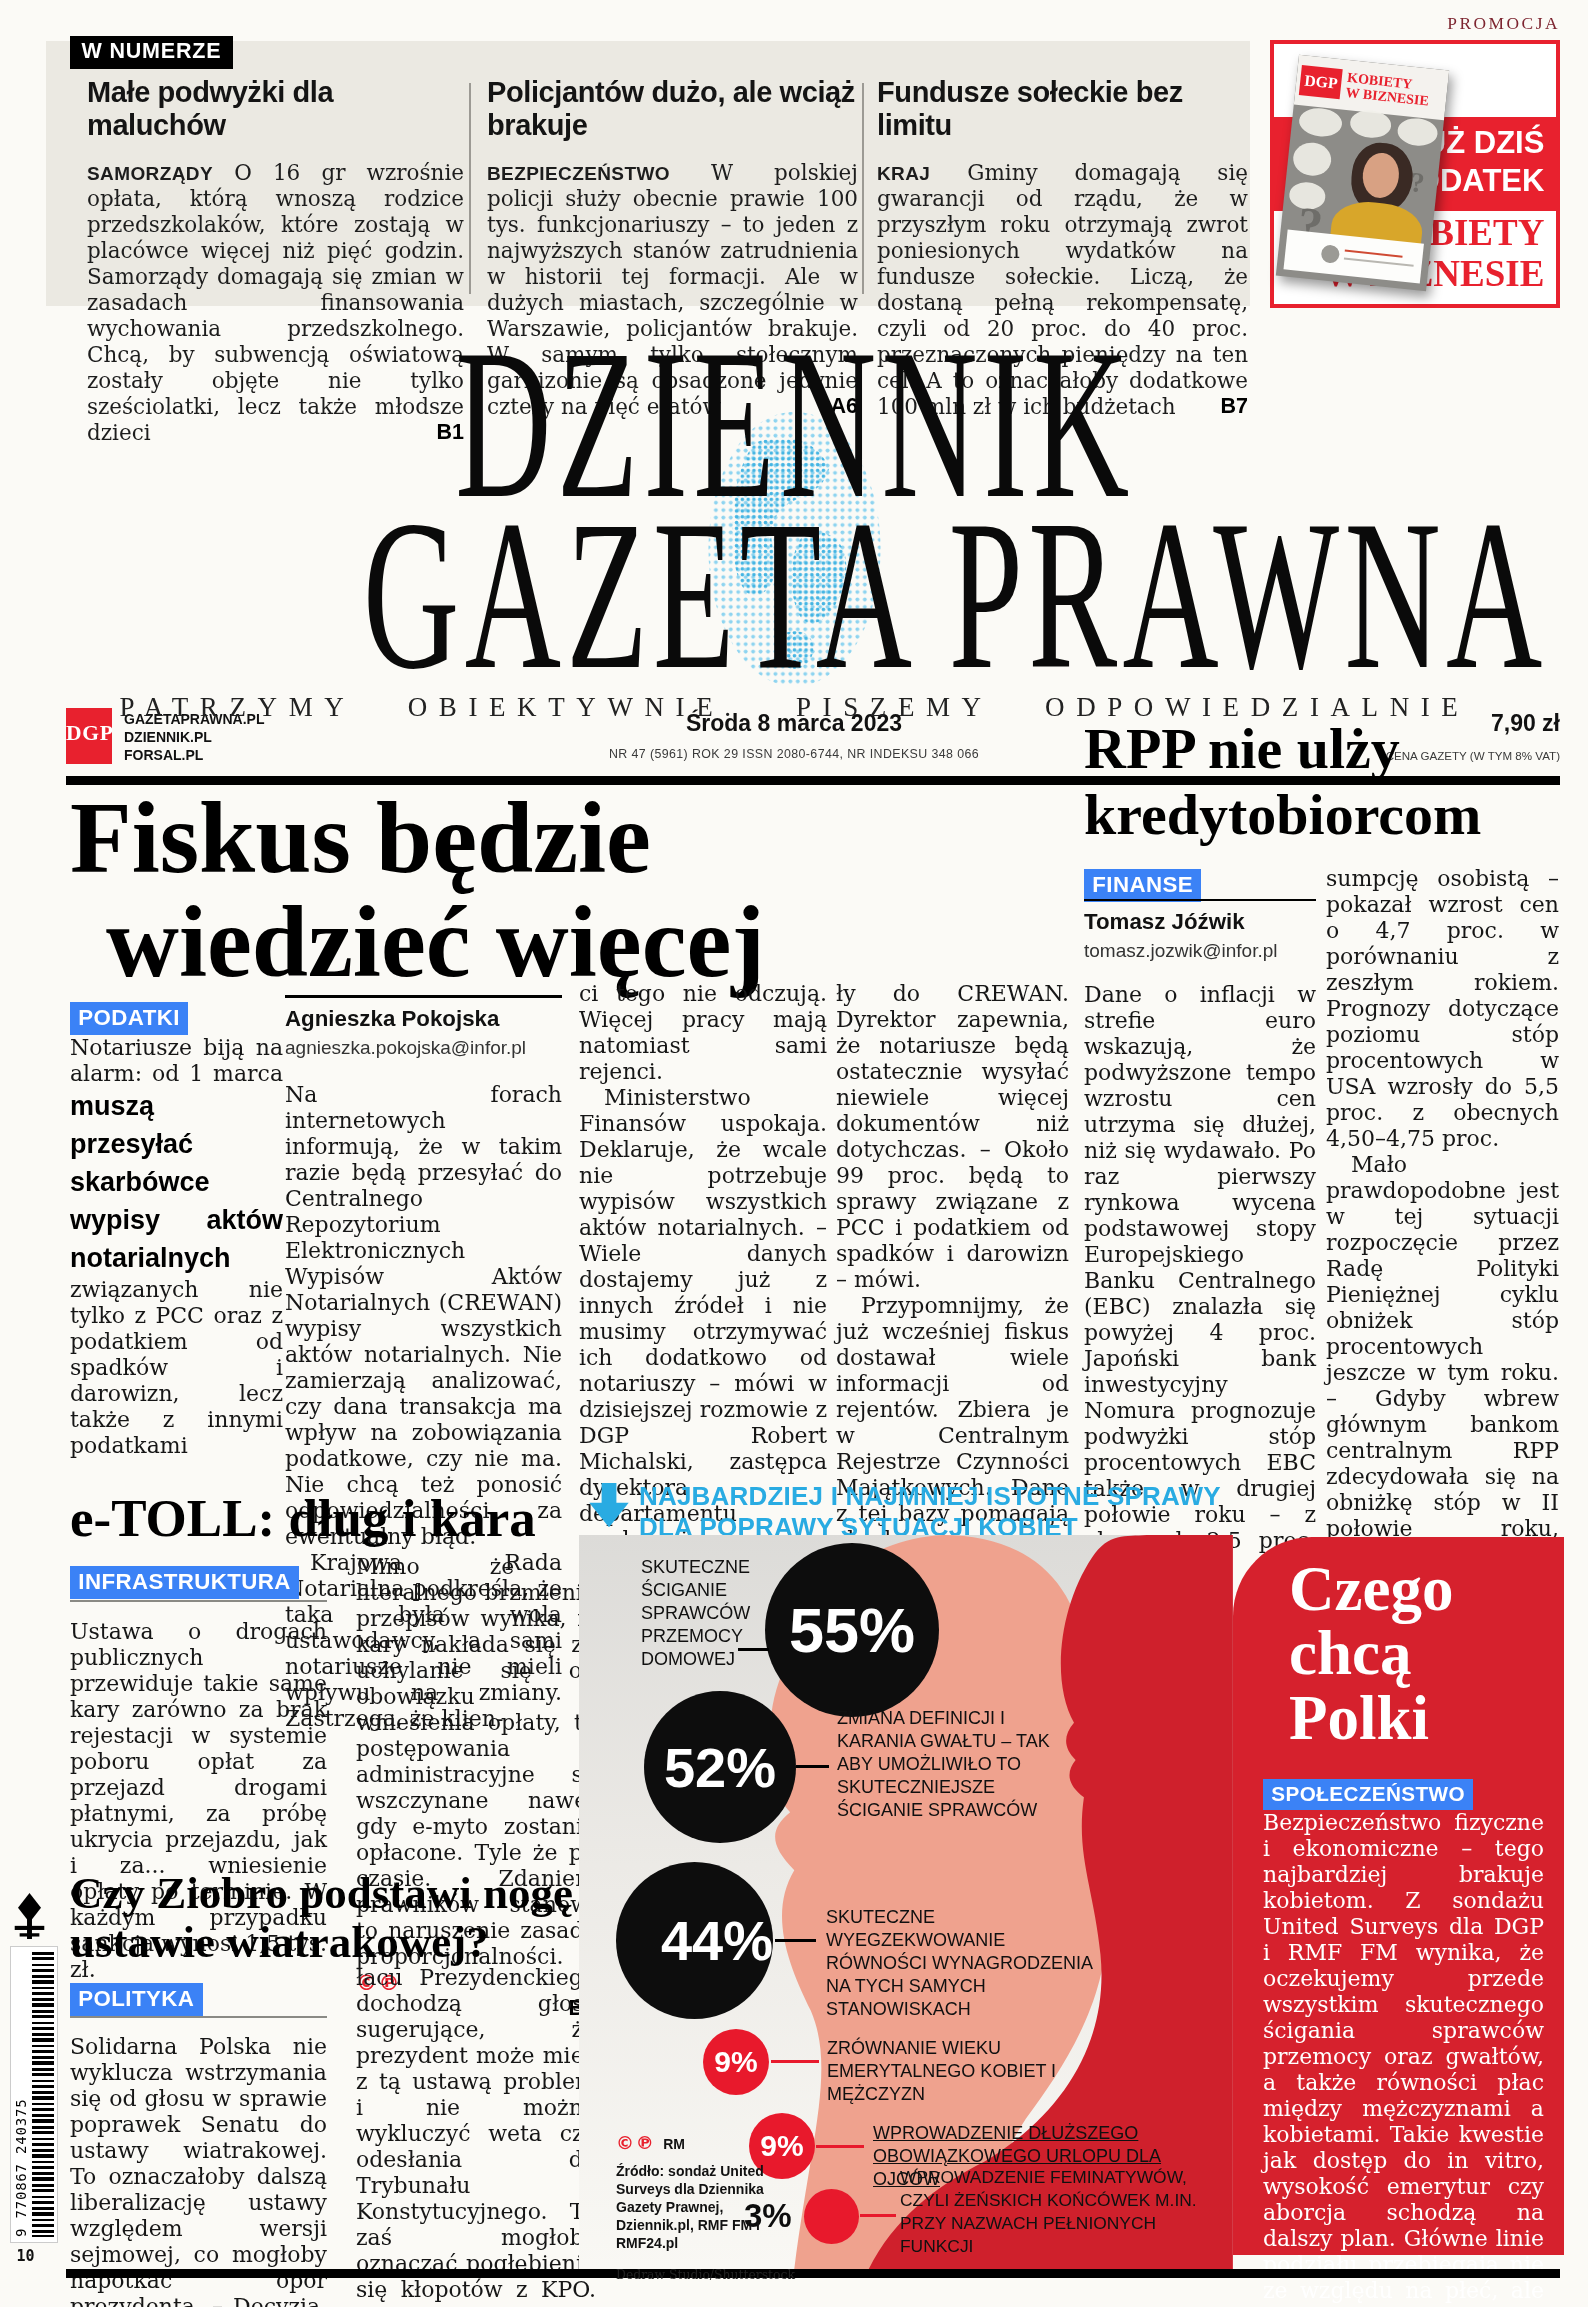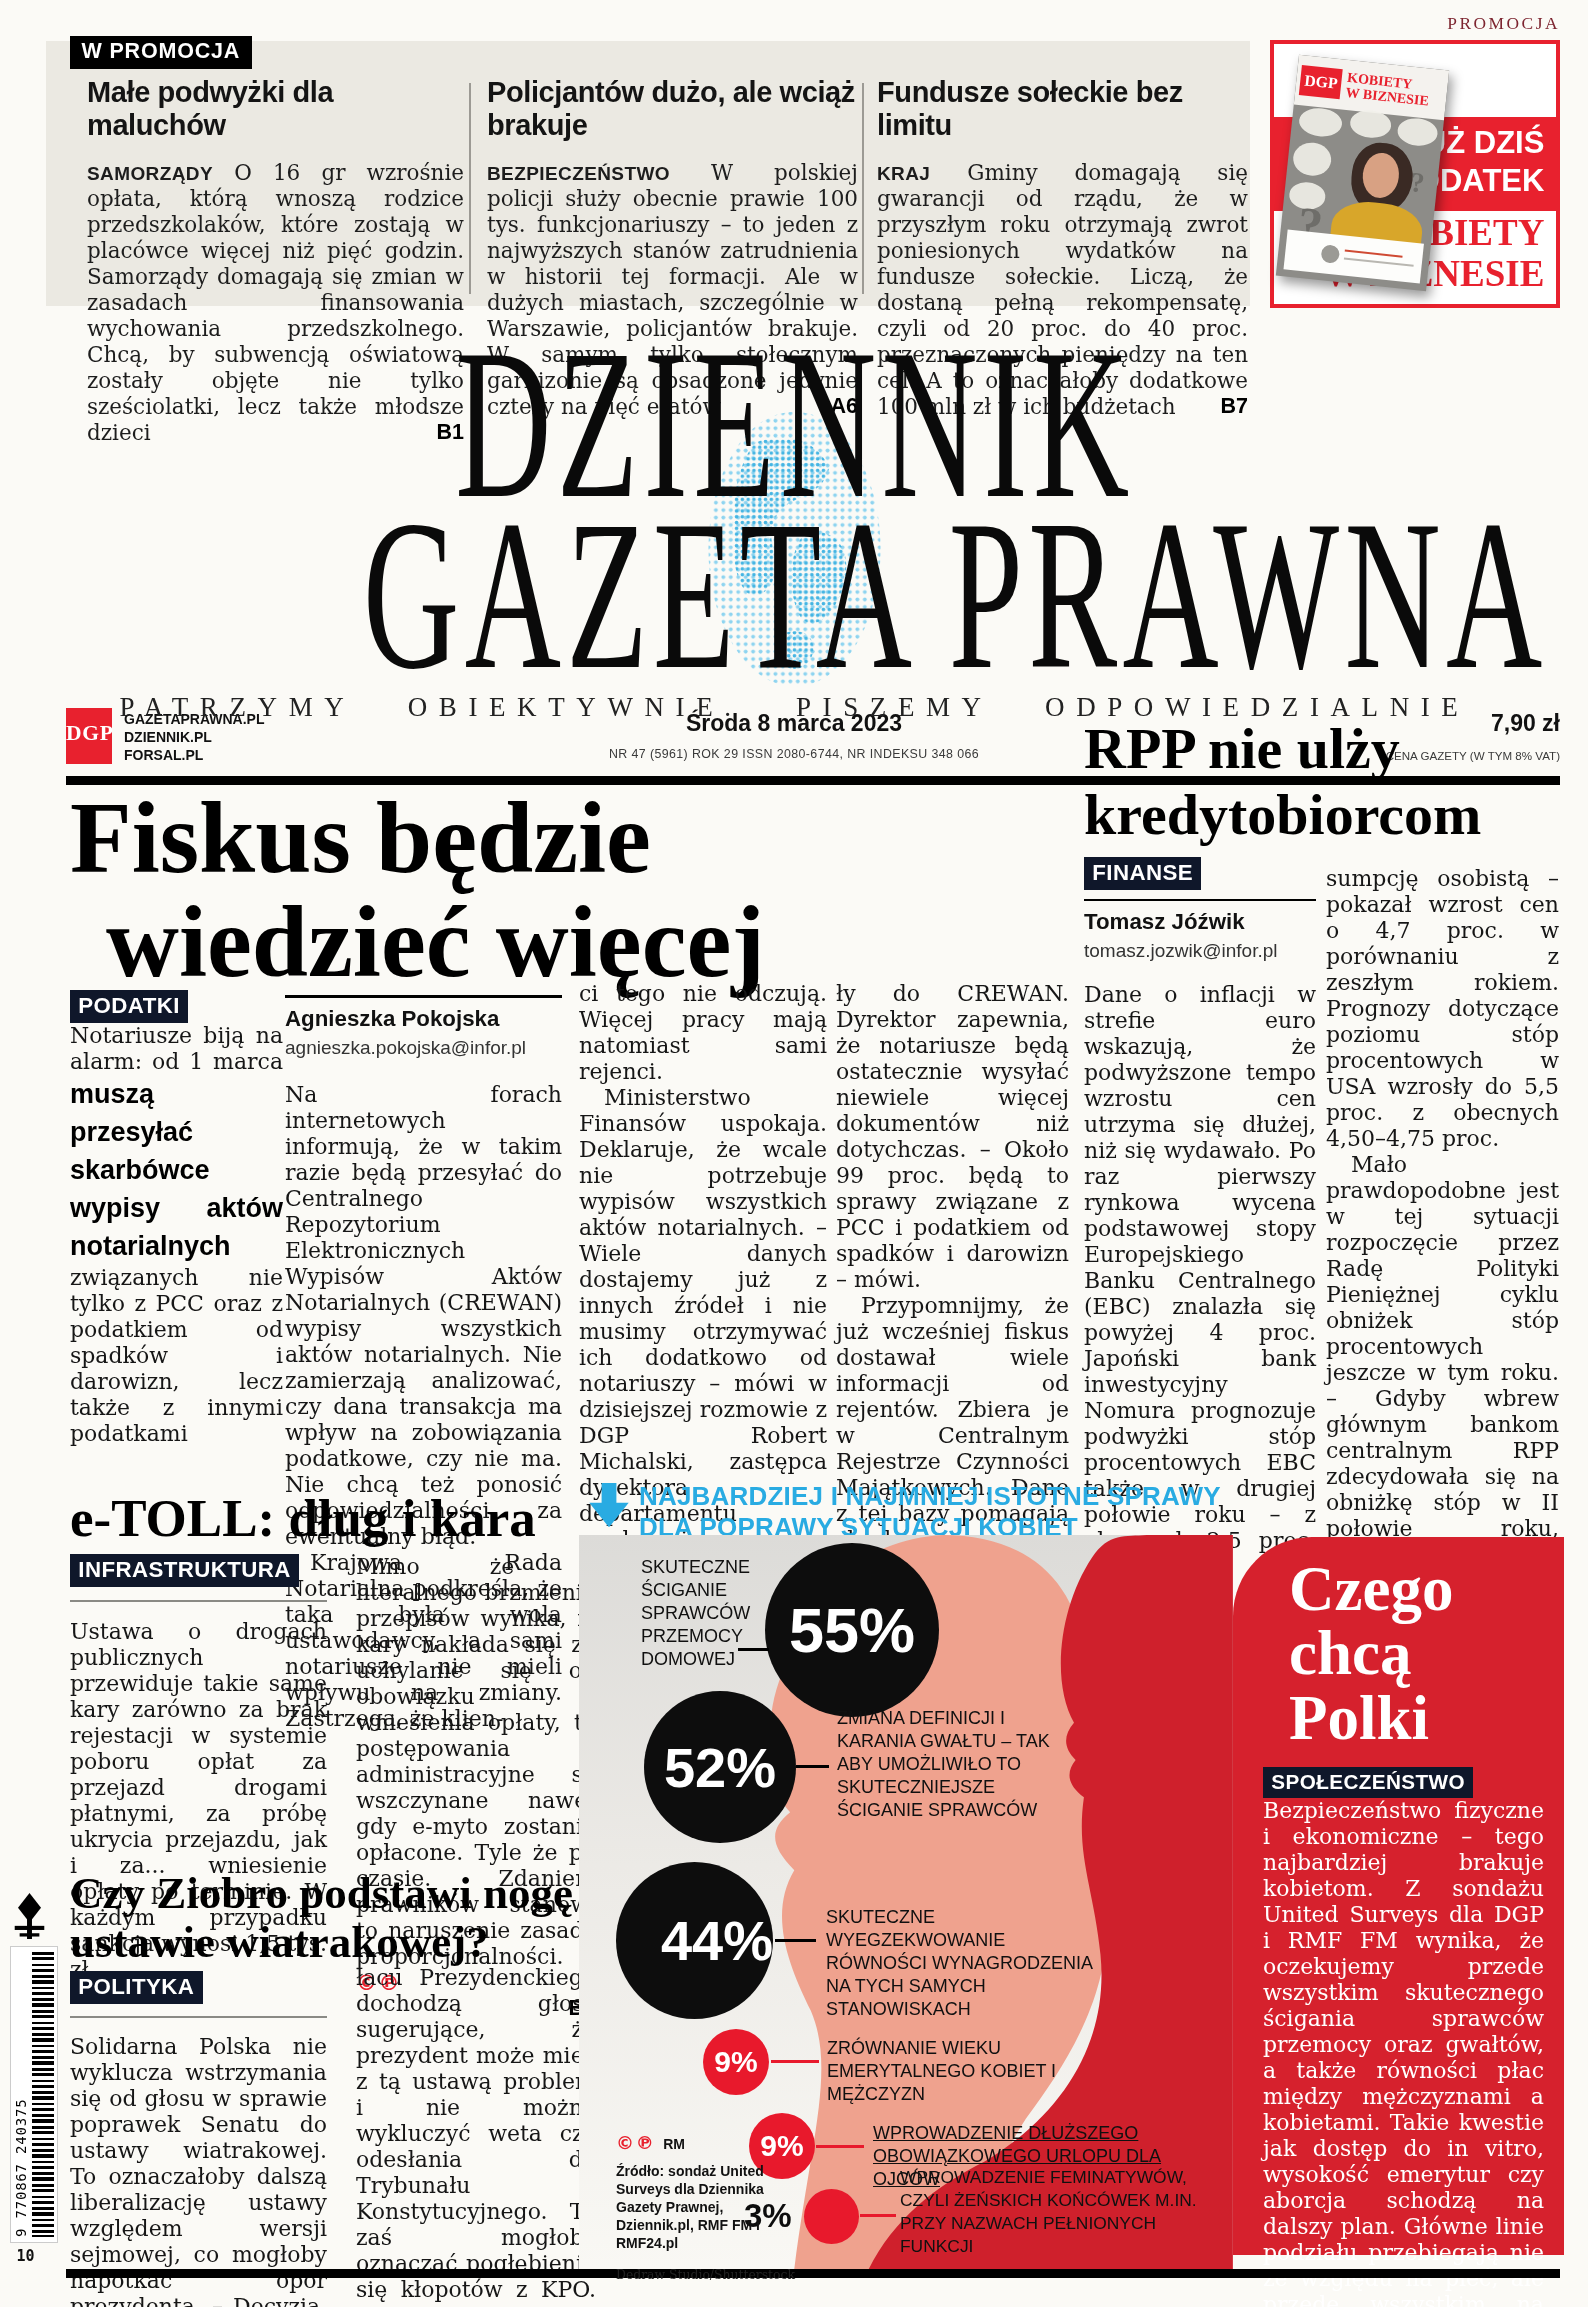--- a/index.html
+++ b/index.html
@@ -55,22 +55,22 @@
   .urls{left:124px;top:710px;font:700 14px/18px "Liberation Sans",sans-serif;color:#111;}
   .ib-center{left:546px;top:710px;width:496px;text-align:center;}
   .ib-date{font:700 23px "Liberation Sans",sans-serif;}
   .ib-issue{font:400 12.4px "Liberation Sans",sans-serif;color:#3a3a3a;margin-top:10px;letter-spacing:0.4px;}
   .ib-right{left:1229px;top:710px;width:331px;text-align:right;}
   .ib-price{font:700 23px "Liberation Sans",sans-serif;}
   .ib-pnote{font:400 11.6px "Liberation Sans",sans-serif;color:#3a3a3a;margin-top:11.6px;}
   .rule-thick{left:66px;width:1494px;height:9px;background:#000;}
 
   
-  .kicker-label{display:inline-block;background:#0f172a;color:#fff;
-                font:700 22.3px "Liberation Sans",sans-serif;padding:2.5px 8.3px 4.1px;letter-spacing:0.4px;}
+  .kicker-label{display:inline-block;background:#3b82f6;color:#fff;
+                font:700 22.3px "Liberation Sans",sans-serif;padding:2.5px 8.3px 4.1px;letter-spacing:0.4px;margin-top:12px;}
   .serif-head{font-family:"Liberation Serif",serif;font-weight:700;color:#000;margin:0;white-space:nowrap;}
   .col{position:absolute;}
   .col p{margin:0;font:400 22px/26px "DejaVu Serif",serif;text-align:justify;color:#161616;}
   .col p.ind{text-indent:25px;}
   .byrule{height:2.5px;background:#000;}
   .byline{font:700 22.3px "Liberation Sans",sans-serif;margin-top:8.3px;}
   .bymail{font:400 19px "Liberation Sans",sans-serif;color:#333;margin-top:5px;}
   .cp{color:#e8212e;font-family:"DejaVu Sans",sans-serif;font-weight:700;font-size:.95em;letter-spacing:1.7px;}
   .endref{float:right;font:700 21.5px "Liberation Sans",sans-serif;color:#000;}
   .grayrule{height:1.7px;background:#8a8a85;}
@@ -111,21 +111,21 @@
   .bc-num{position:absolute;left:1.7px;top:5px;height:285px;writing-mode:vertical-rl;transform:rotate(180deg);
           font:400 14px "DejaVu Sans Mono",monospace;color:#000;letter-spacing:0.8px;}
   .bc-ed{left:16.5px;top:2247px;font:700 15px "DejaVu Sans Mono",monospace;}
 </style>
 </head>
 <body>
 
 <div class="page">
 
   <div class="abs top-strip"></div>
-  <div class="abs wnum">W PROMOCJA</div>
+  <div class="abs wnum">W NUMERZE</div>
 
   <div class="abs brief" style="left:87px;top:76px;">
     <h2>Małe podwyżki dla maluchów</h2>
     <p><span class="kick">SAMORZĄDY</span> <span>O 16 gr wzrośnie opłata, którą wnoszą rodzice przedszkolaków, które zostają w placówce więcej niż pięć godzin. Samorządy domagają się zmian w zasadach finansowania wychowania przedszkolnego. Chcą, by subwencją oświatową zostały objęte nie tylko sześciolatki, lecz także młodsze dzieci</span> <span class="pref">B1</span></p>
   </div>
   <div class="abs vdiv" style="left:469px;"></div>
 
   <div class="abs brief" style="left:487px;top:76px;width:371px;">
     <h2>Policjantów dużo, ale wciąż brakuje</h2>
     <p><span class="kick">BEZPIECZEŃSTWO</span> <span>W polskiej policji służy obecnie prawie 100 tys. funkcjonariuszy – to jeden z najwyższych stanów zatrudnienia w historii tej formacji. Ale w dużych miastach, szczególnie w Warszawie, policjantów brakuje. W samym tylko stołecznym garnizonie są obsadzone jedynie cztery na pięć etatów</span> <span class="pref">A6</span></p>

